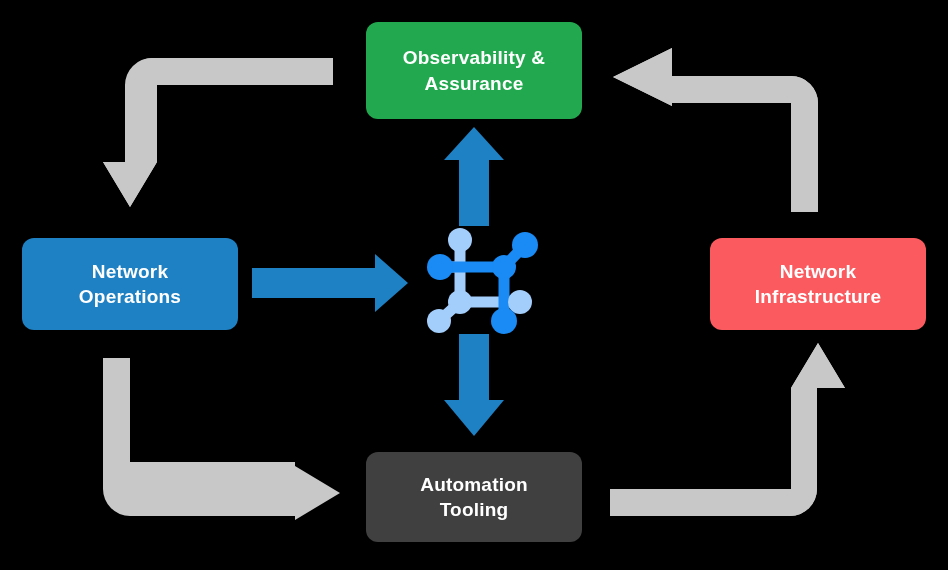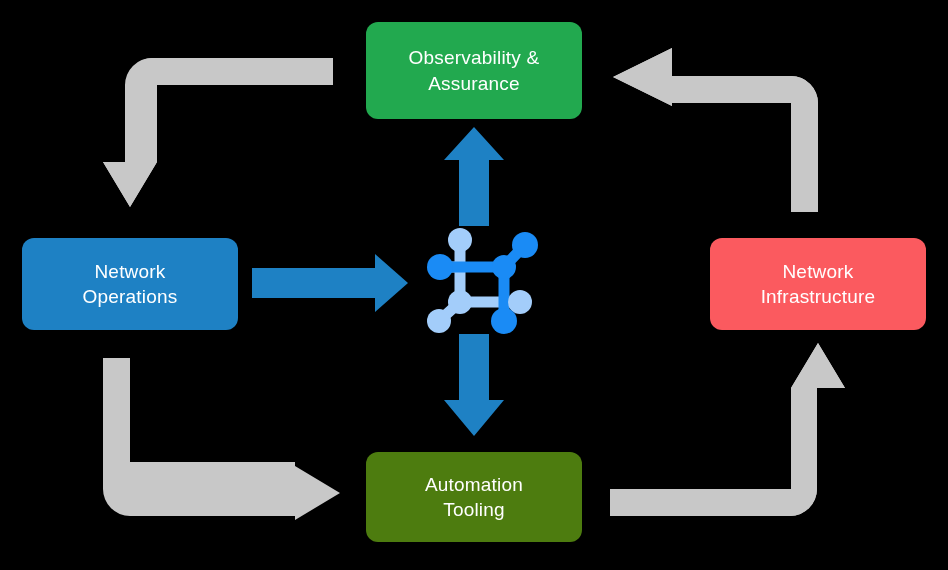--- a/index.html
+++ b/index.html
@@ -38,36 +38,37 @@
     line-height: 1.32;
     font-weight: 400;
     letter-spacing: 0.2px;
     box-sizing: border-box;
     padding: 4px 10px;
     z-index: 3;
   }
   .node-label {
     white-space: pre-line;
     display: block;
+    font-weight: bold;
   }
   #box-observability {
     left: 366px; top: 22px; width: 216px; height: 97px;
     background: #22A94F;
   }
   #box-network-operations {
     left: 22px; top: 238px; width: 216px; height: 92px;
     background: #1E81C4;
   }
   #box-network-infrastructure {
     left: 710px; top: 238px; width: 216px; height: 92px;
     background: #FB5A5F;
   }
   #box-automation-tooling {
     left: 366px; top: 452px; width: 216px; height: 90px;
-    background: #4d7c0f;
+    background: #404040;
   }
   #center-icon {
     position: absolute;
     left: 420px; top: 220px;
     width: 118px; height: 118px;
     z-index: 4;
   }
 </style>
 </head>
 <body>

